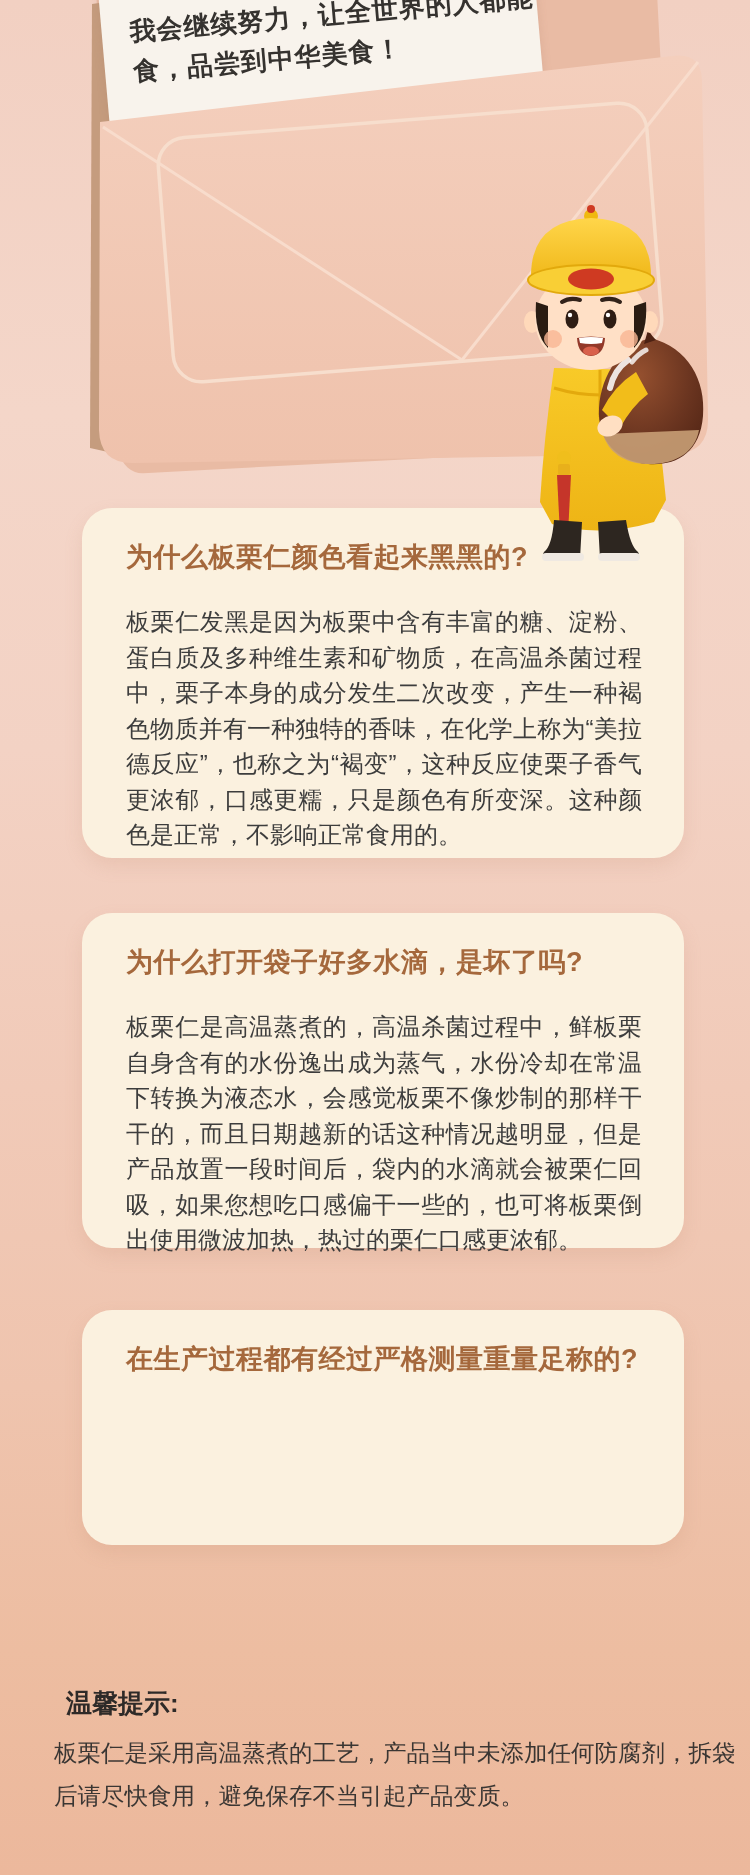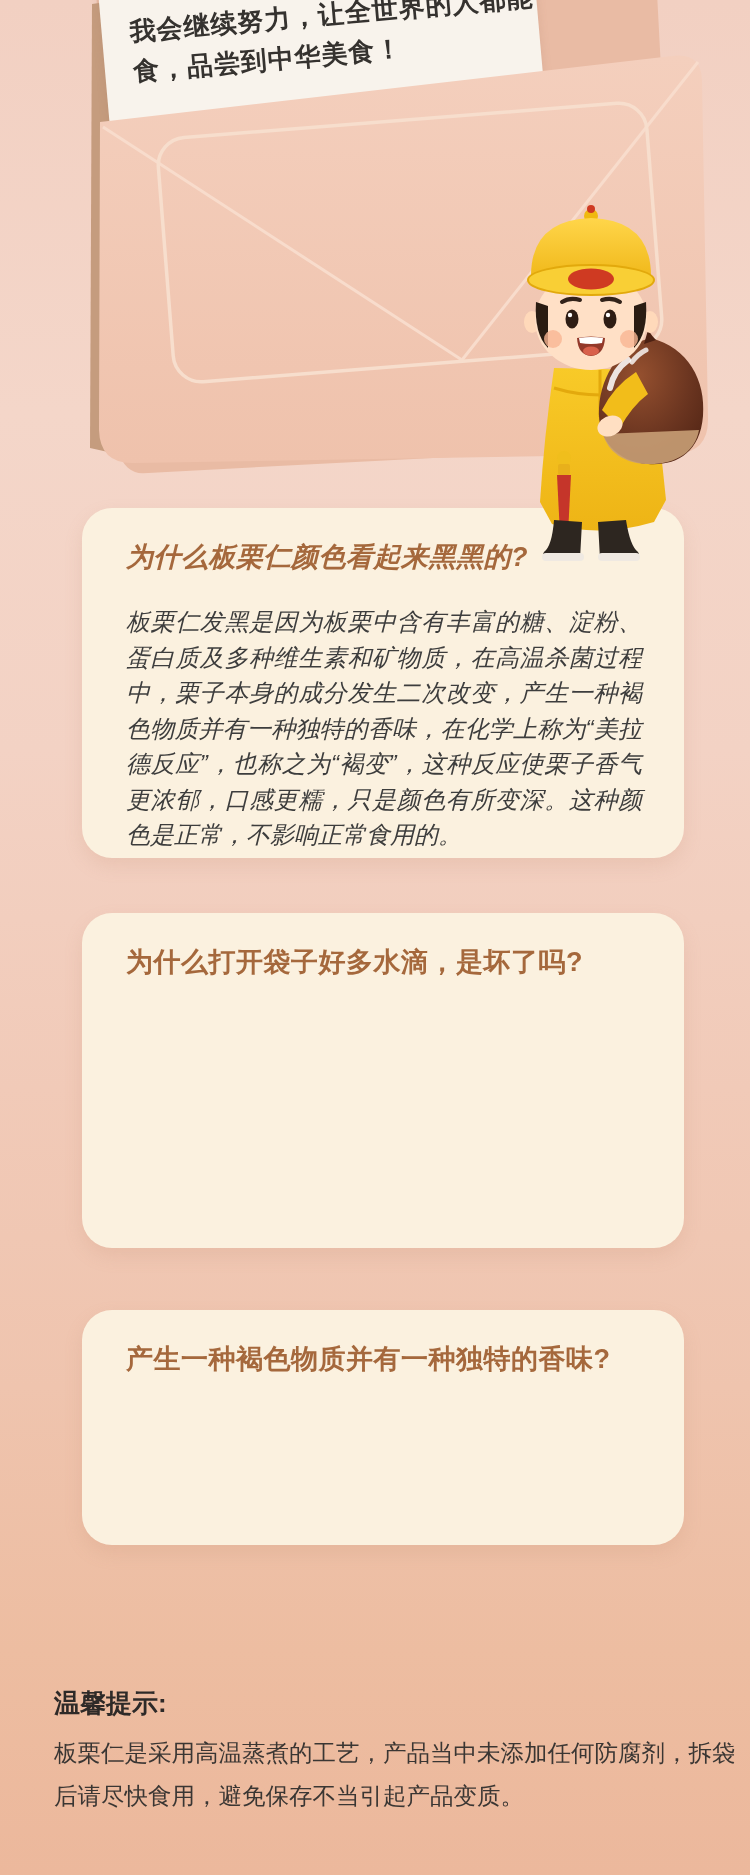--- a/index.html
+++ b/index.html
@@ -28,34 +28,34 @@
   .env-back{z-index:1;}
   .env-front{z-index:3;}
   
   .mascot{position:absolute;left:496px;top:202px;width:216px;height:360px;z-index:6;}
   
   .faq-card{
     position:absolute;left:82px;width:602px;background:#fbf1df;
     border-radius:30px;box-sizing:border-box;padding:32px 42px 0 44px;
     box-shadow:0 8px 18px rgba(195,140,110,.18);z-index:4;
   }
-  .card-1{top:508px;height:350px;font-style:italic;}
+  .card-1{top:508px;height:350px;}
   .card-2{top:913px;height:335px;}
   .card-3{top:1310px;height:235px;}
   .faq-title{
     font-size:27px;font-weight:700;color:#a5683c;line-height:34px;
     margin:0 0 30px 0;white-space:nowrap;letter-spacing:.5px;
   }
   .faq-body{
     font-size:24px;line-height:35.5px;color:#3d3d3d;margin:0;
     width:516px;text-align:justify;letter-spacing:0;
   }
   
   .notice{position:absolute;left:54px;top:1688px;width:690px;z-index:4;}
-  .notice-heading{font-size:26px;font-weight:700;color:#2e2a28;line-height:30px;margin:0 0 14px 0;}
+  .notice-heading{font-size:26px;font-weight:700;color:#2e2a28;line-height:30px;margin:0 0 14px 12px;}
   .notice-line{font-size:23.5px;color:#3a3633;line-height:42.5px;white-space:nowrap;}
 </style>
 </head>
 <body>
 
 <div class="envelope-layer">
 
   <svg class="svg-abs env-back" width="750" height="500" viewBox="0 0 750 500">
     <g transform="rotate(-3 388 210)">
       <rect x="108" y="-50" width="560" height="510" rx="22" fill="#e9bba4"></rect>
@@ -162,23 +162,24 @@
   </g>
 </svg>
 
 <section class="faq-card card-1">
   <h2 class="faq-title">为什么板栗仁颜色看起来黑黑的?</h2>
   <p class="faq-body">板栗仁发黑是因为板栗中含有丰富的糖、淀粉、蛋白质及多种维生素和矿物质，在高温杀菌过程中，栗子本身的成分发生二次改变，产生一种褐色物质并有一种独特的香味，在化学上称为“美拉德反应”，也称之为“褐变”，这种反应使栗子香气更浓郁，口感更糯，只是颜色有所变深。这种颜色是正常，不影响正常食用的。</p>
 </section>
 
 <section class="faq-card card-2">
   <h2 class="faq-title">为什么打开袋子好多水滴，是坏了吗?</h2>
+  <p class="faq-body">板栗仁是高温蒸煮的，高温杀菌过程中，鲜板栗自身含有的水份逸出成为蒸气，水份冷却在常温下转换为液态水，会感觉板栗不像炒制的那样干干的，而且日期越新的话这种情况越明显，但是产品放置一段时间后，袋内的水滴就会被栗仁回吸，如果您想吃口感偏干一些的，也可将板栗倒出使用微波加热，热过的栗仁口感更浓郁。</p>
 </section>
 
 <section class="faq-card card-3">
-  <h2 class="faq-title">产生一种褐色物质并有一种独特的香味?</h2>
+  <h2 class="faq-title">在生产过程都有经过严格测量重量足称的?</h2>
 </section>
 
 <section class="notice">
   <h3 class="notice-heading">温馨提示:</h3>
   <div class="notice-line">板栗仁是采用高温蒸煮的工艺，产品当中未添加任何防腐剂，拆袋</div>
   <div class="notice-line">后请尽快食用，避免保存不当引起产品变质。</div>
 </section>
 
 </body></html>

